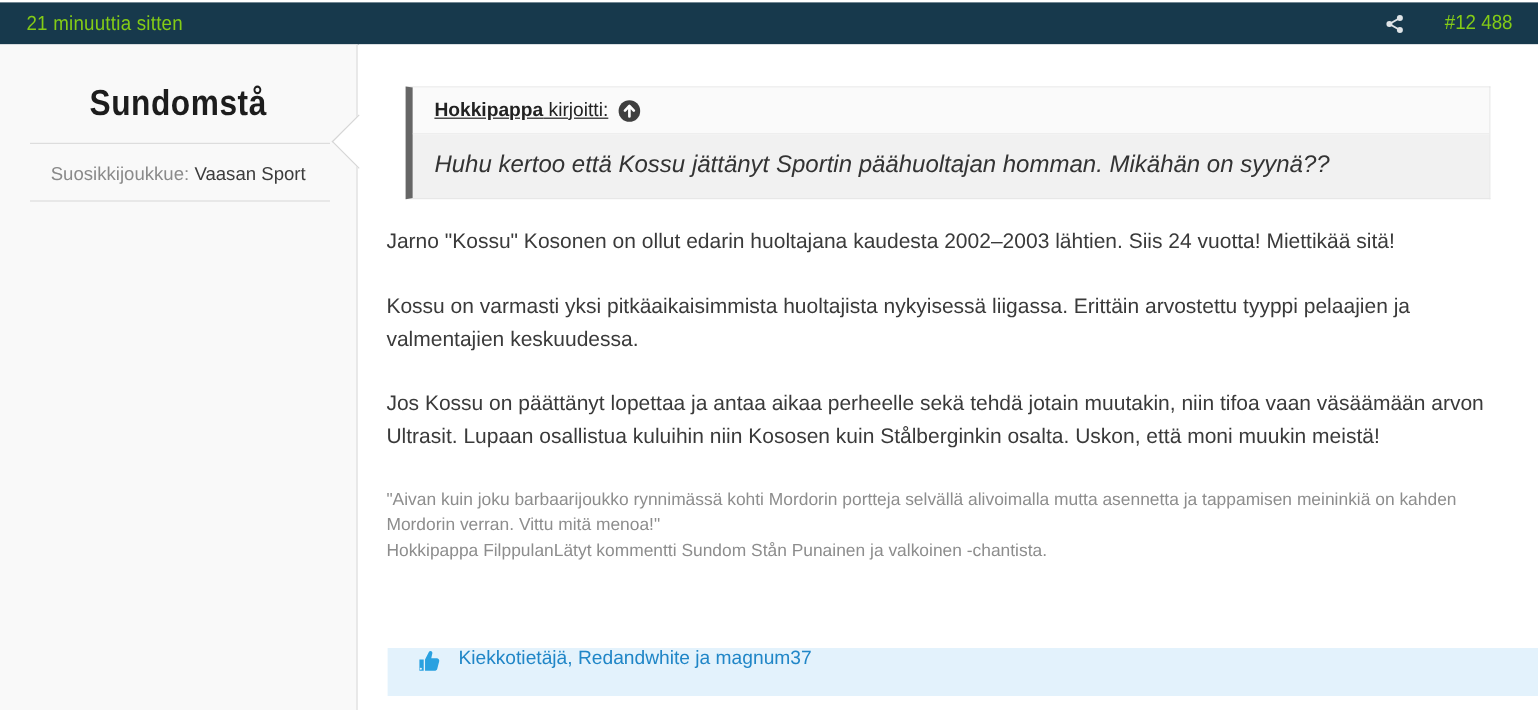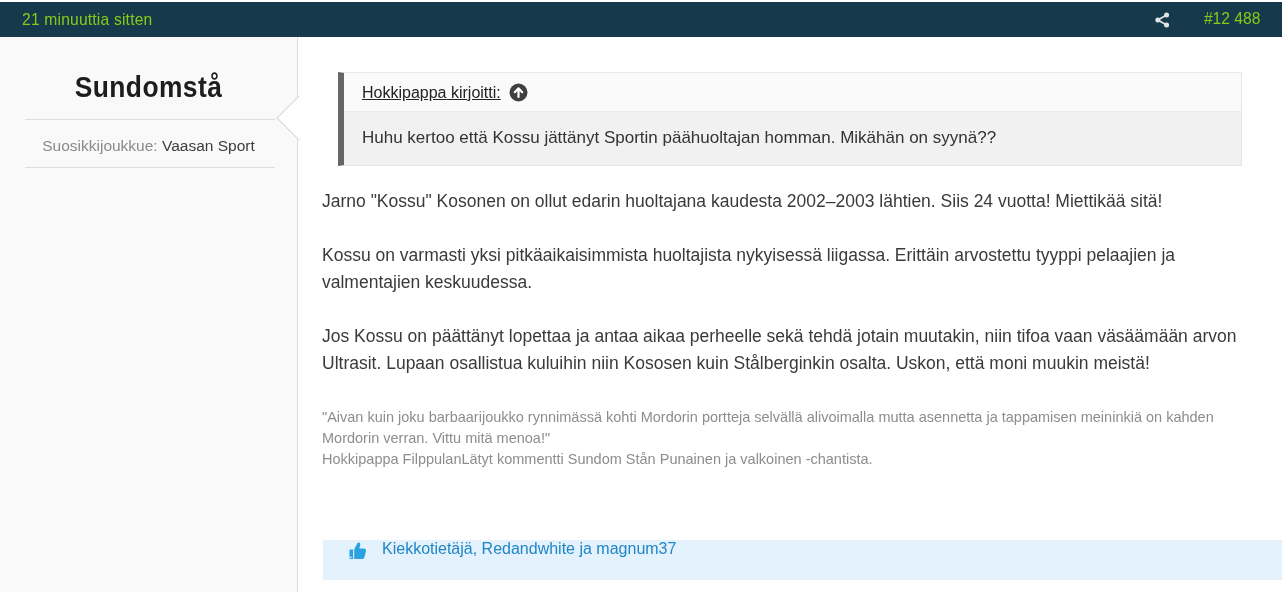--- a/index.html
+++ b/index.html
@@ -33,24 +33,24 @@
 
   
   .main { position:absolute; left:299px; top:37px; right:0; bottom:0; background:#fff; }
 
   .quote { position:absolute; left:39px; right:40px; top:35px;
            border-left:6px solid #666; border-top:1px solid #e7e7e7;
            border-right:1px solid #e7e7e7; border-bottom:1px solid #e7e7e7; }
   .quote-head { background:#fafafa; padding:10px 18px 9px; display:flex; align-items:center;
                 border-bottom:1px solid #ececec; }
   .quote-attrib { font-size:16px; color:#222; text-decoration:underline; cursor:pointer; }
-  .quote-attrib b { font-weight:normal; }
+  .quote-attrib b { font-weight:bold; }
   .jump-btn { margin-left:8px; width:19px; height:19px; cursor:pointer; }
-  .quote-body { background:#f1f1f1; padding:13px 18px 15px; 
-                font-size:17px; color:#333; line-height:25px; }
+  .quote-body { background:#f1f1f1; padding:13px 18px 15px; font-style:italic;
+                font-size:20px; color:#333; line-height:25px; }
 
   .post-body { position:absolute; left:23px; right:36px; top:151px;
                font-size:17.5px; color:#3a3a3a; line-height:27px; }
   .post-body p { margin:0 0 27px 0; }
   .signature { margin-top:30px; font-size:14.5px; line-height:21px; color:#8d8d8d; }
 
   .like-bar { position:absolute; left:24px; right:0; top:503px; height:40px;
               background:#e3f2fc; display:flex; align-items:flex-start; padding-left:24px; }
   .thumb-icon { width:22px; height:22px; margin-right:13px; }
   .like-names { font-size:16px; color:#2086c7; cursor:pointer; }

